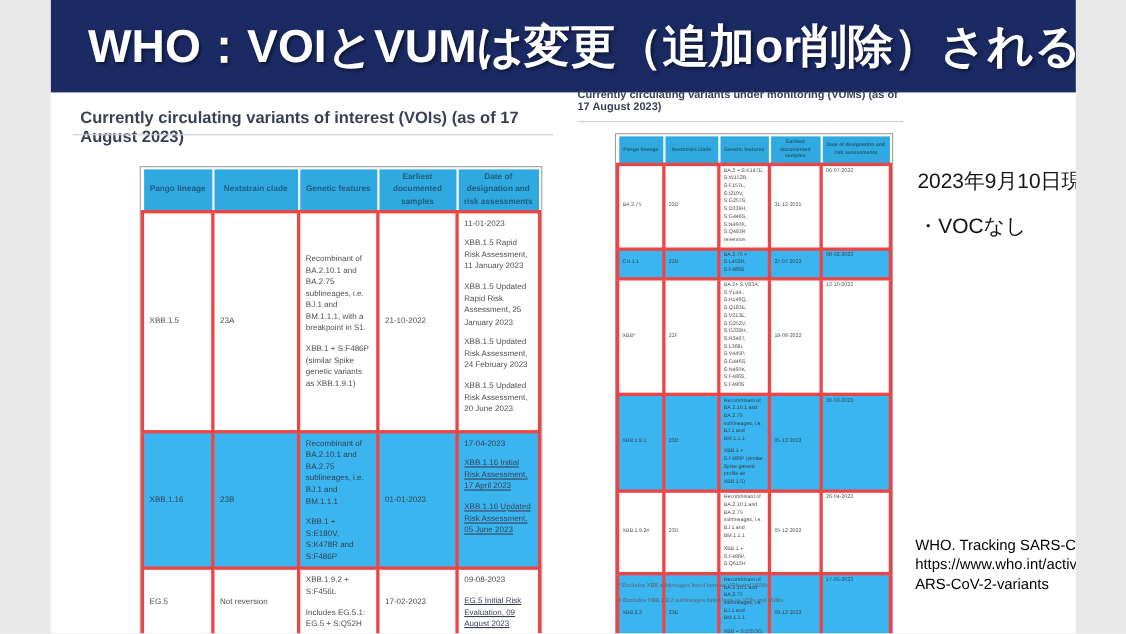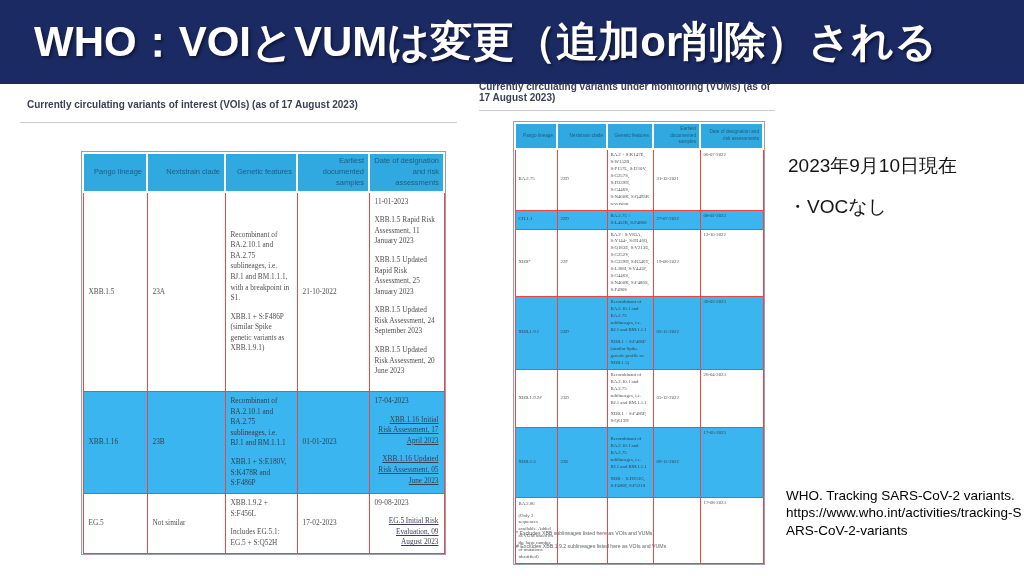--- a/index.html
+++ b/index.html
@@ -1,43 +1,43 @@
 <!DOCTYPE html>
 <html style="--navy: #1b2a63; --tblblue: #2fa9e0; --hlblue: #3ab5f0;"><head>
 <meta charset="utf-8">
 <style>
   html,body{margin:0;padding:0;background:#e8e8e8;}
   .slide{
-    position:relative;width:1024px;height:576px;margin:0 auto;background:#ffffff;
+    position:relative;width:932px;height:576px;margin:0 auto;background:#ffffff;
     font-family:"Liberation Sans",sans-serif;overflow:hidden;
   }
   
   .titlebar{position:absolute;left:0;top:0;width:1024px;height:84px;background:var(--navy,#1b2a63);}
   .titlebar .t{
     position:absolute;left:34px;top:14px;color:#ffffff;font-size:42px;font-weight:bold;
     letter-spacing:0;white-space:nowrap;text-shadow:2px 2px 3px rgba(0,0,0,.45);
   }
   
   .sec-heading{position:absolute;color:#3a3f55;font-weight:bold;}
-  .voi-heading{left:27px;top:99px;width:436px;font-size:10px;}
+  .voi-heading{left:27px;top:99px;width:436px;font-size:15px;}
   .vum-heading{left:479px;top:81px;width:300px;font-size:10px;}
   .rule{position:absolute;height:0;border-top:1px solid #c9cdd2;}
   .voi-rule{left:20px;top:122px;width:437px;}
   .vum-rule{left:479px;top:110px;width:296px;}
   
   table.wtbl{border-collapse:collapse;table-layout:fixed;outline:1px solid #9aa0a6;background:#fff;}
   table.wtbl th{
-    background:var(--tblblue,#2fa9e0);color:#215d7d;font-weight:normal;text-align:right;
+    background:var(--tblblue,#2fa9e0);color:#215d7d;font-weight:bold;text-align:center;
     border:2px solid #fdfdfd;vertical-align:middle;
   }
-  table.wtbl td{border:1px solid #ef4444;color:#4f4f4f;vertical-align:middle;font-family:Liberation Serif, serif;}
+  table.wtbl td{border:3px solid #ef4444;color:#4f4f4f;vertical-align:middle;}
   table.wtbl td:last-child{vertical-align:top;}
   table.wtbl tr.hl td{background:var(--hlblue,#3ab5f0);color:#35404c;}
   .cell-p{margin:0;}
-  .cell-p.link{text-decoration:underline;color:#3a3f55;text-align:right;}
+  .cell-p.link{text-decoration:underline;color:#3a3f55;}
   
   .voi-table{position:absolute;left:82px;top:152px;width:361px;font-size:7.3px;line-height:1.45;}
   .voi-table th{height:31px;font-size:7.5px;padding:2px 4px;}
   .voi-table td{padding:4px 5px;}
   .voi-table .cell-p + .cell-p{margin-top:8px;}
   .voi-table tbody tr:nth-child(1){height:200px;}
   .voi-table tbody tr:nth-child(2){height:98px;}
   .voi-table tbody tr:nth-child(3){height:60px;}
   
   .vum-table{position:absolute;left:514px;top:122px;width:248px;font-size:4.8px;line-height:1.45;}
@@ -101,21 +101,21 @@
             <div class="cell-p">Recombinant of BA.2.10.1 and BA.2.75 sublineages, i.e. BJ.1 and BM.1.1.1, with a breakpoint in S1.</div>
             <div class="cell-p">XBB.1 + S:F486P (similar Spike genetic variants as XBB.1.9.1)</div>
           </td>
           <td>
             <div class="cell-p">21-10-2022</div>
           </td>
           <td>
             <div class="cell-p">11-01-2023</div>
             <div class="cell-p">XBB.1.5 Rapid Risk Assessment, 11 January 2023</div>
             <div class="cell-p">XBB.1.5 Updated Rapid Risk Assessment, 25 January 2023</div>
-            <div class="cell-p">XBB.1.5 Updated Risk Assessment, 24 September 2023</div>
+            <div class="cell-p">XBB.1.5 Updated Risk Assessment, 24 February 2023</div>
             <div class="cell-p">XBB.1.5 Updated Risk Assessment, 20 June 2023</div>
           </td>
         </tr>
         <tr class="hl">
           <td>
             <div class="cell-p">XBB.1.16</div>
           </td>
           <td>
             <div class="cell-p">23B</div>
           </td>
@@ -130,21 +130,21 @@
             <div class="cell-p">17-04-2023</div>
             <div class="cell-p link">XBB.1.16 Initial Risk Assessment, 17 April 2023</div>
             <div class="cell-p link">XBB.1.16 Updated Risk Assessment, 05 June 2023</div>
           </td>
         </tr>
         <tr>
           <td>
             <div class="cell-p">EG.5</div>
           </td>
           <td>
-            <div class="cell-p">Not similar</div>
+            <div class="cell-p">Not reversion</div>
           </td>
           <td>
             <div class="cell-p">XBB.1.9.2 + S:F456L</div>
             <div class="cell-p">Includes EG.5.1: EG.5 + S:Q52H</div>
           </td>
           <td>
             <div class="cell-p">17-02-2023</div>
           </td>
           <td>
             <div class="cell-p">09-08-2023</div>

